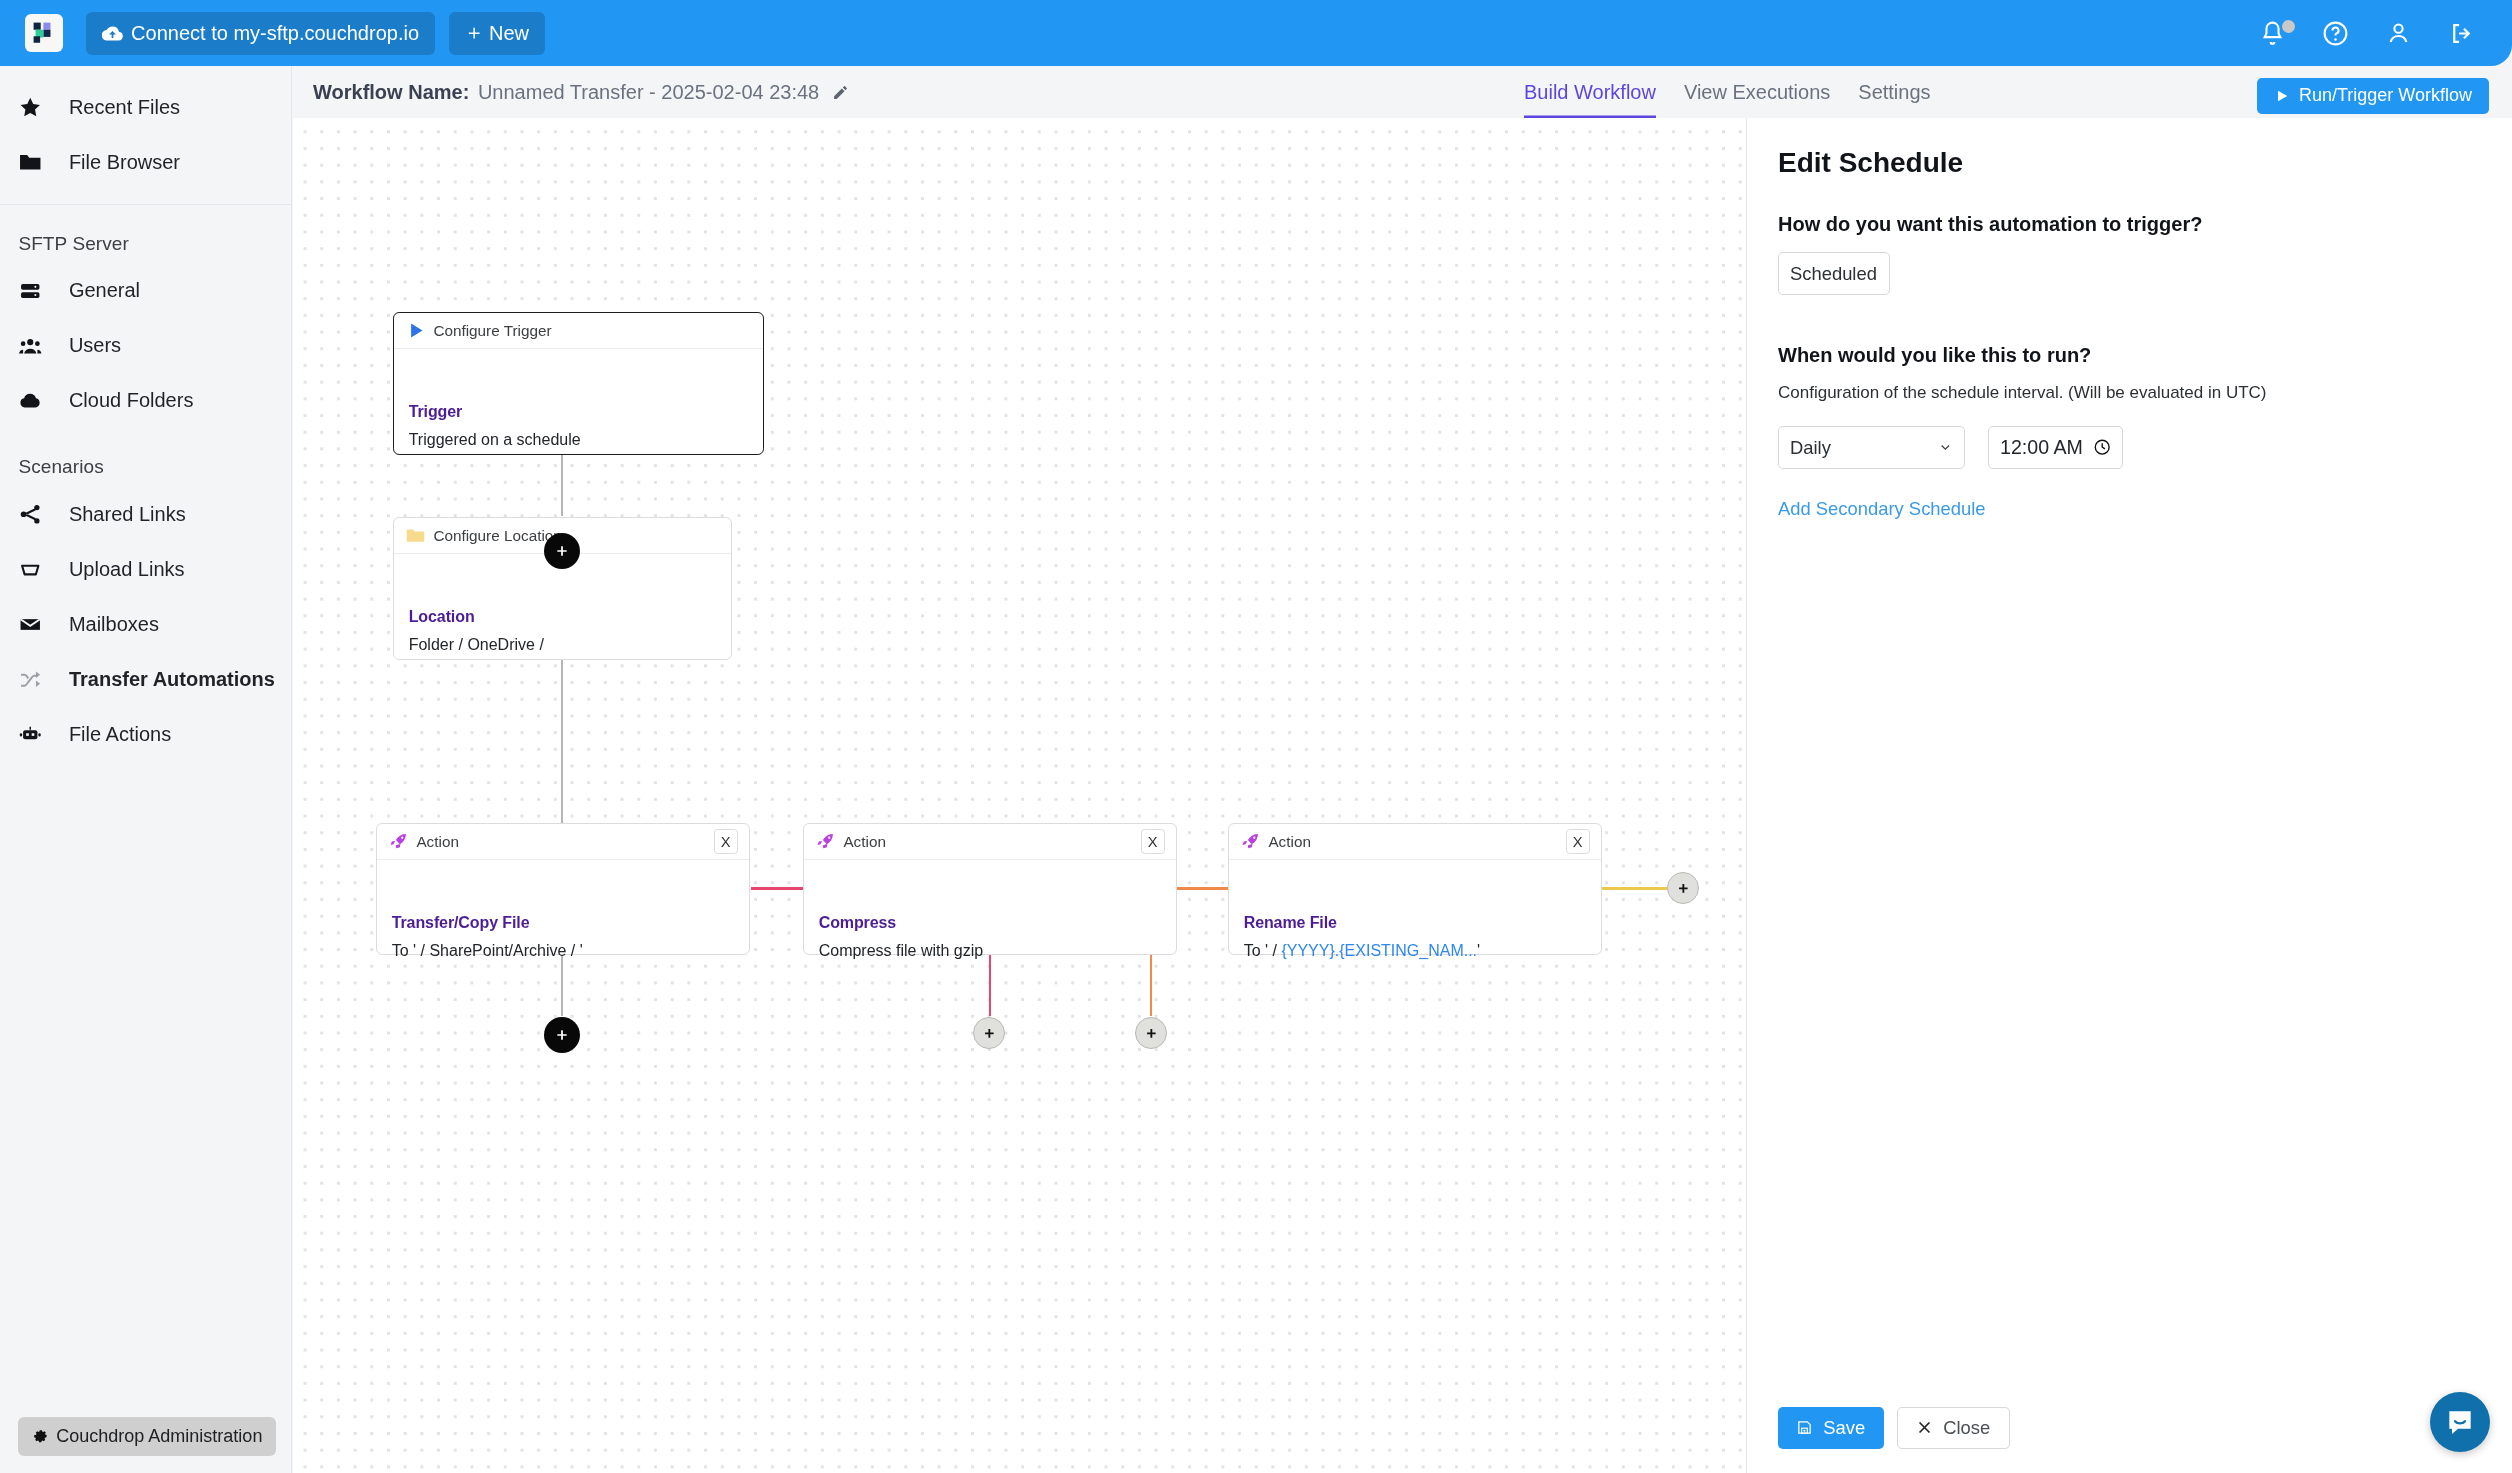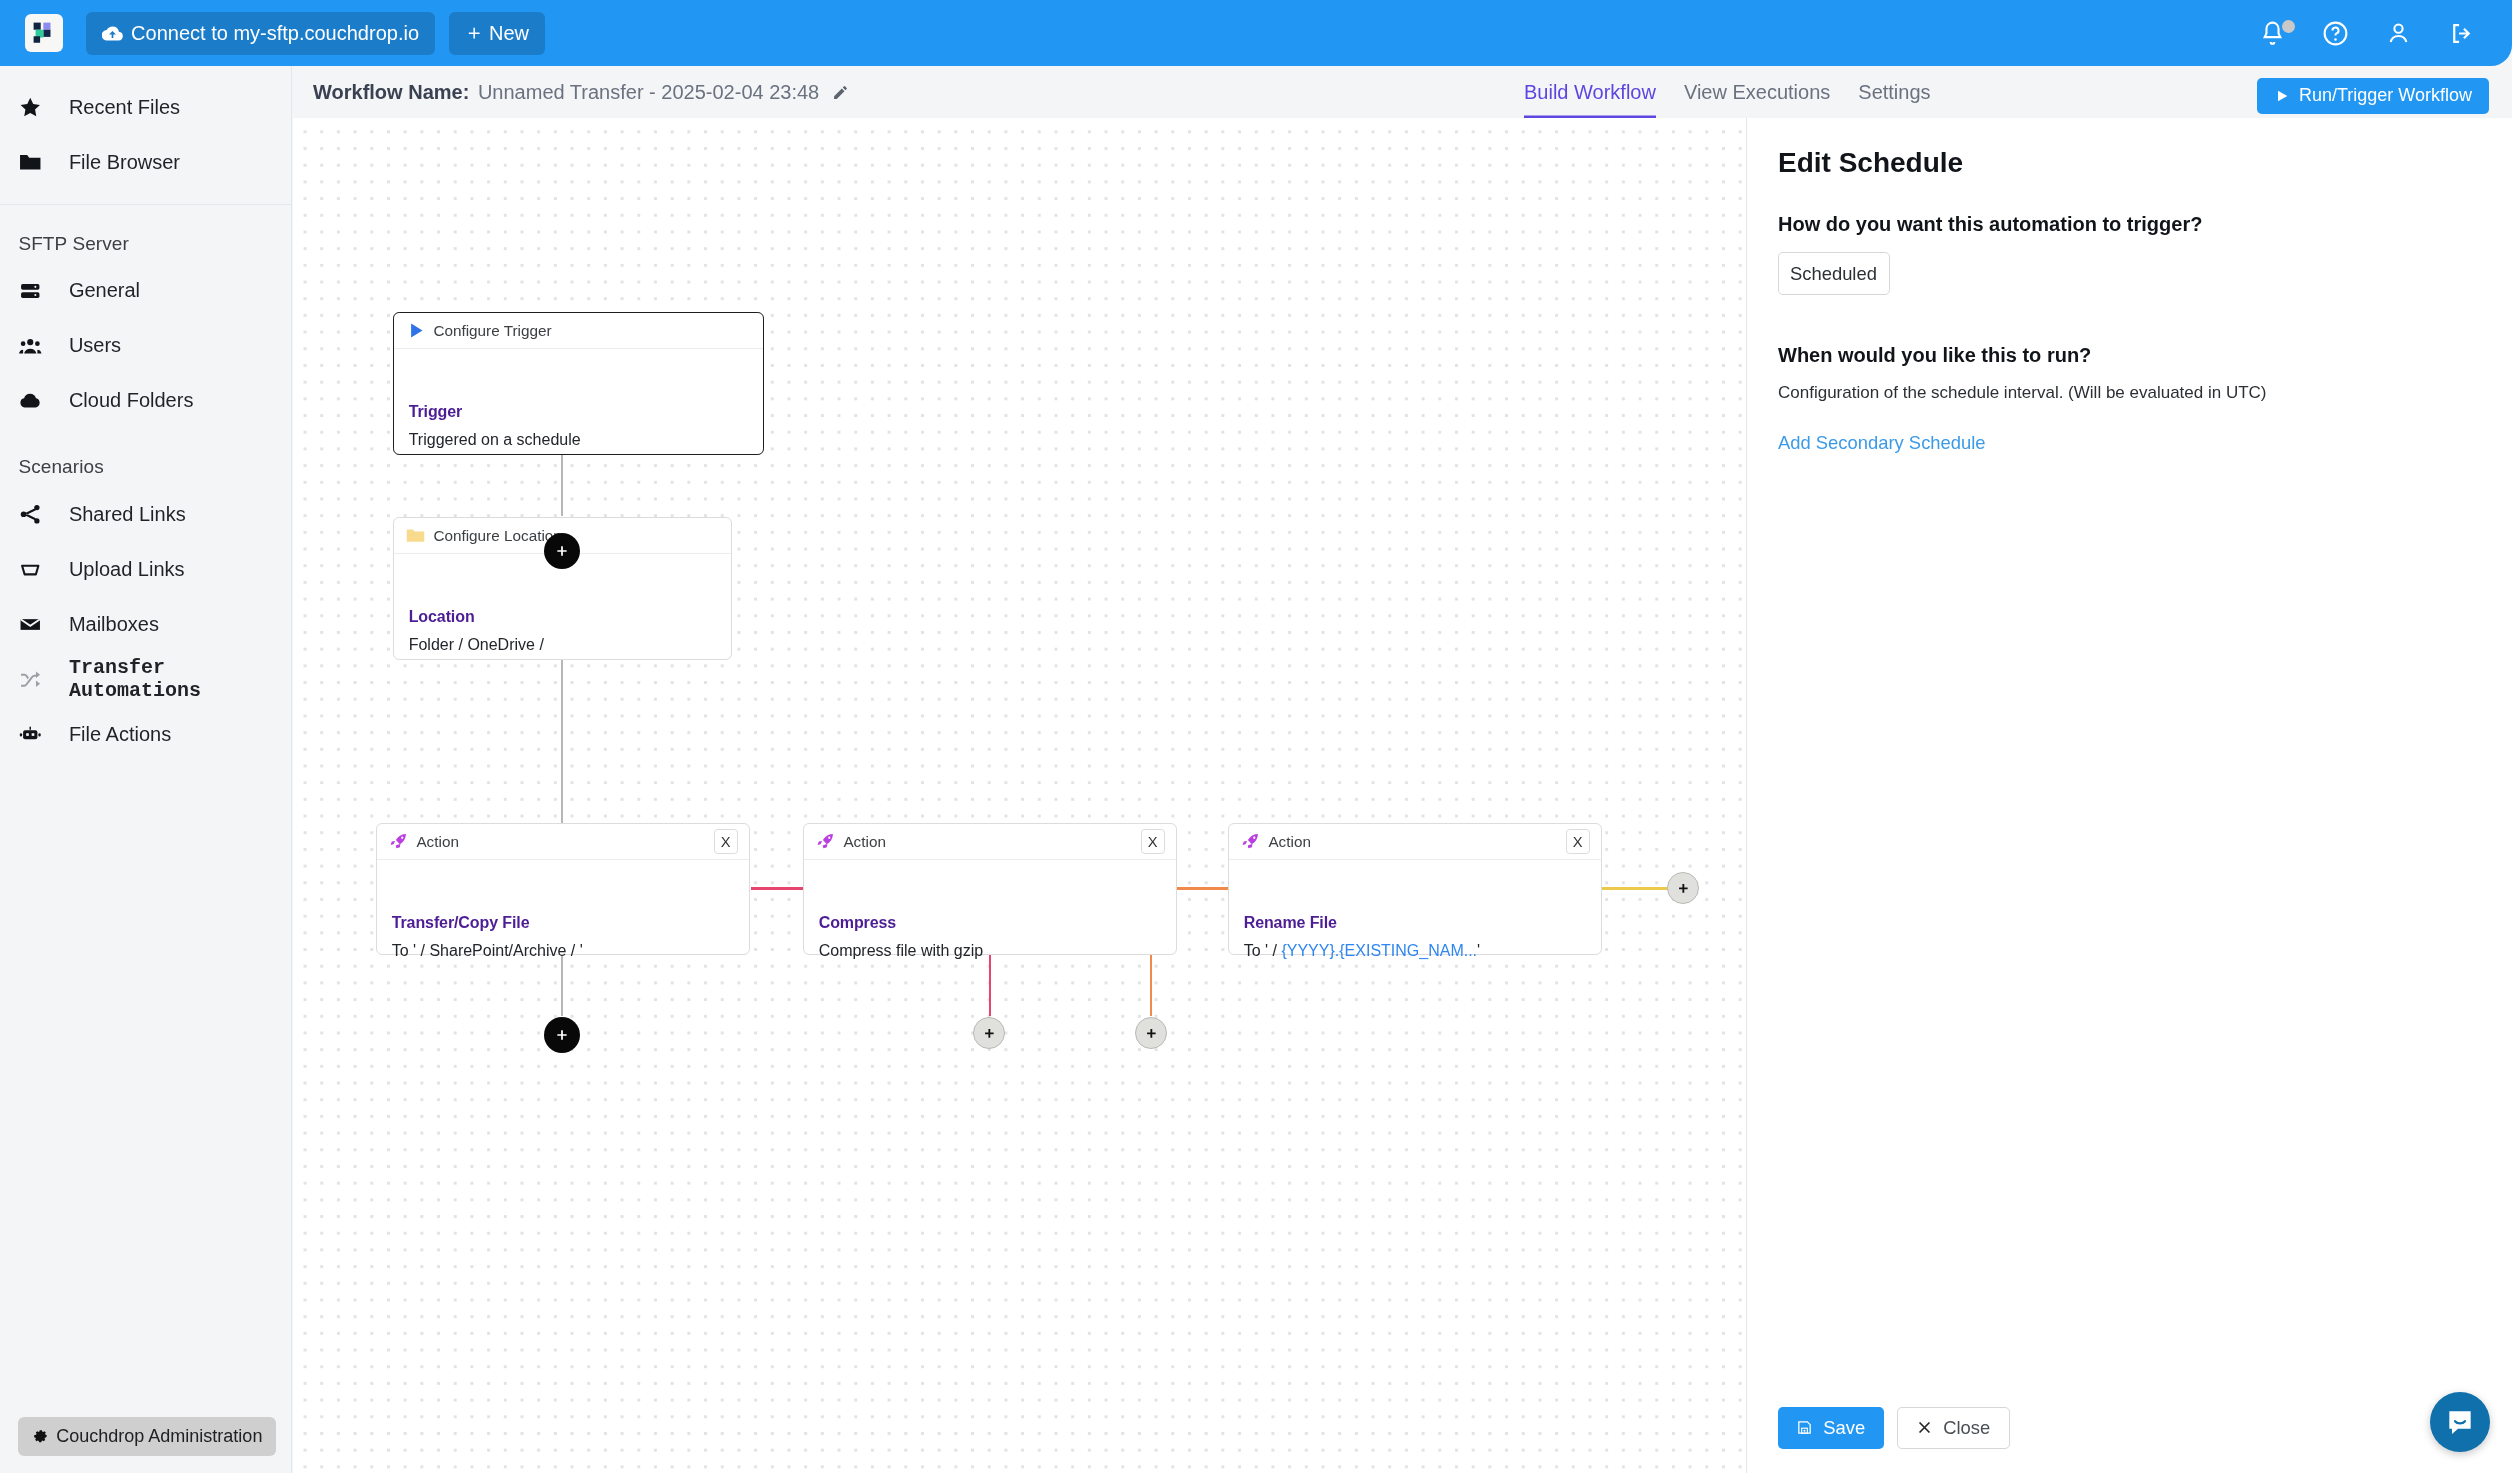--- a/index.html
+++ b/index.html
@@ -54,21 +54,21 @@
   .side-head {
     font-size: 19px; color:#3c4043; padding: 28px 0 8.6px 18.4px; letter-spacing:0.1px;
   }
   .side-item {
     display:flex; align-items:center; height: 55px; padding-left: 18.4px; cursor:pointer;
     font-size: 20px; color:#1f2328;
   }
   .side-item .si-ic { width:37px; flex:0 0 37px; display:flex; align-items:center; }
   .side-item .si-ic svg { width:24.5px; height:24.5px; display:block; fill:#111418; }
   .side-item .si-lb { margin-left: 13.5px; }
-  .side-item.active .si-lb { font-weight: bold; font-family: Liberation Mono, monospace; }
+  .side-item.active .si-lb { font-weight: bold; }
   .side-item.active .si-ic svg { fill:#9aa0a6; }
   .admin-btn {
     position:absolute; left:18.4px; bottom: 18.4px; height: 39px;
     background:#cfcfcf; border-radius:6.1px; display:flex; align-items:center;
     gap:7.4px; padding: 0 13.5px; font-size:18px; color:#202124; cursor:pointer;
   }
   .admin-btn svg { width:17px; height:17px; fill:#111; display:block; }
 
   
   .wfheader {
@@ -506,20 +506,35 @@
         <span>Scheduled</span>
         <svg class="chev" viewBox="0 0 24 24">
             <path d="M6 9l6 6 6-6" fill="none" stroke="#3c4043" stroke-width="2"></path>
           </svg>
       </div>
     </div>
 
     <div class="panel-q" style="margin-top:49px;">When would you like this to run?</div>
     <div class="panel-note" style="margin-top:16px;">Configuration of the schedule interval. (Will be evaluated in UTC)</div>
 
+    <div style="padding-left:31px; margin-top:23px; display:flex; gap:23px;">
+      <div class="sel" style="width:187px; justify-content:space-between;">
+        <span>Daily</span>
+        <svg class="chev" viewBox="0 0 24 24">
+            <path d="M6 9l6 6 6-6" fill="none" stroke="#3c4043" stroke-width="2"></path>
+          </svg>
+      </div>
+      <div class="timebox">
+        <span>12:00 AM</span>
+        <svg viewBox="0 0 24 24">
+            <circle cx="12" cy="12" r="9" fill="none" stroke="#111" stroke-width="1.8"></circle>
+            <path d="M12 6.8V12l3.6 2.2" fill="none" stroke="#111" stroke-width="1.8"></path>
+          </svg>
+      </div>
+    </div>
 
     <div class="link" style="margin-top:29px;">Add Secondary Schedule</div>
 
     <div class="panel-footer">
       <div class="btn-save">
         <svg viewBox="0 0 24 24">
             <path fill="none" stroke="#fff" stroke-width="1.8" d="M4 4h12l4 4v12H4z"></path>
             <rect x="8" y="13" width="8" height="7" fill="none" stroke="#fff" stroke-width="1.6"></rect>
             <circle cx="12" cy="16.5" r="1.4" fill="#fff"></circle>
           </svg>

